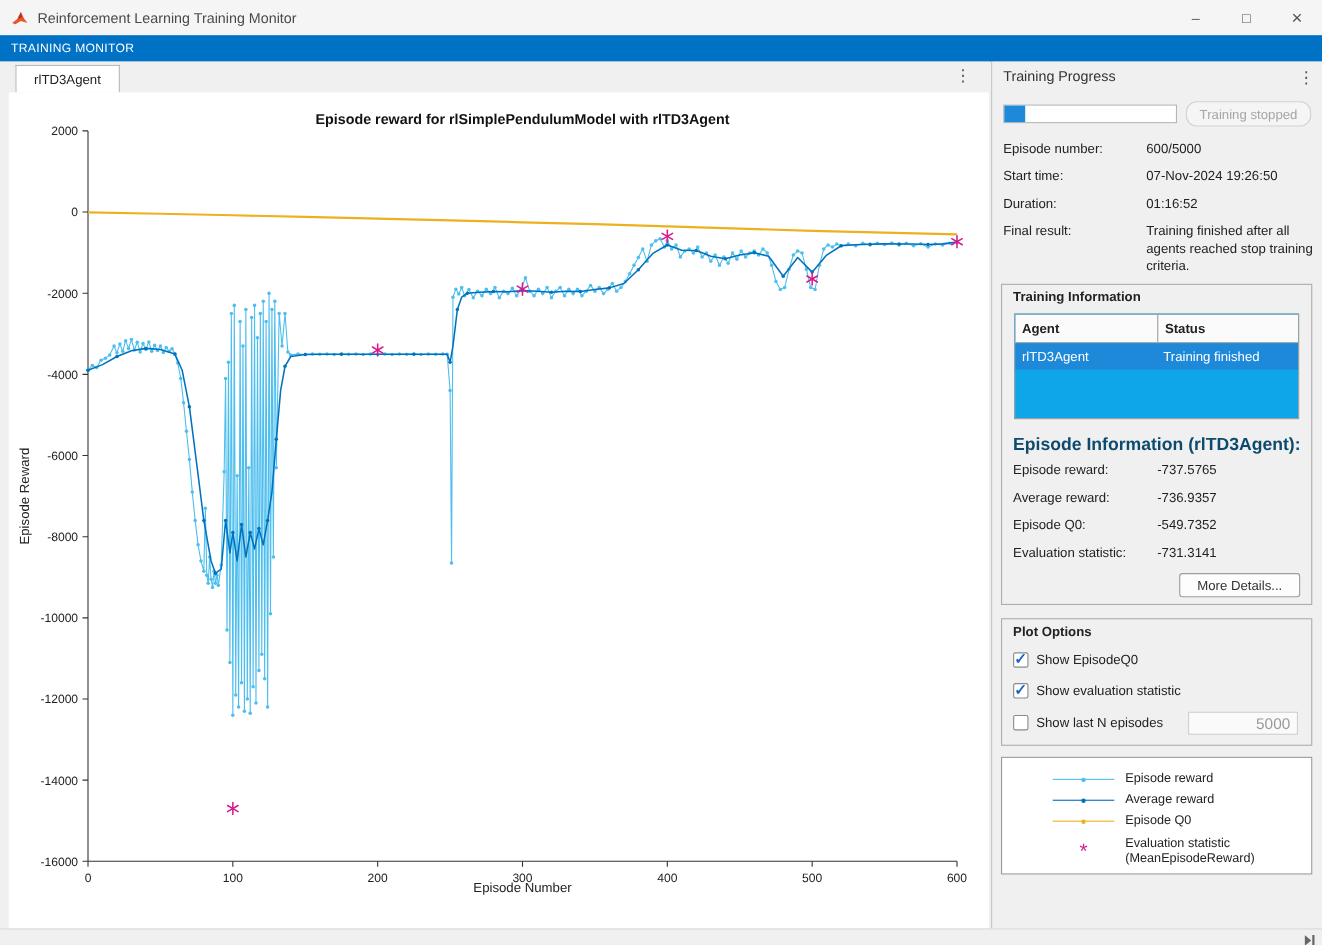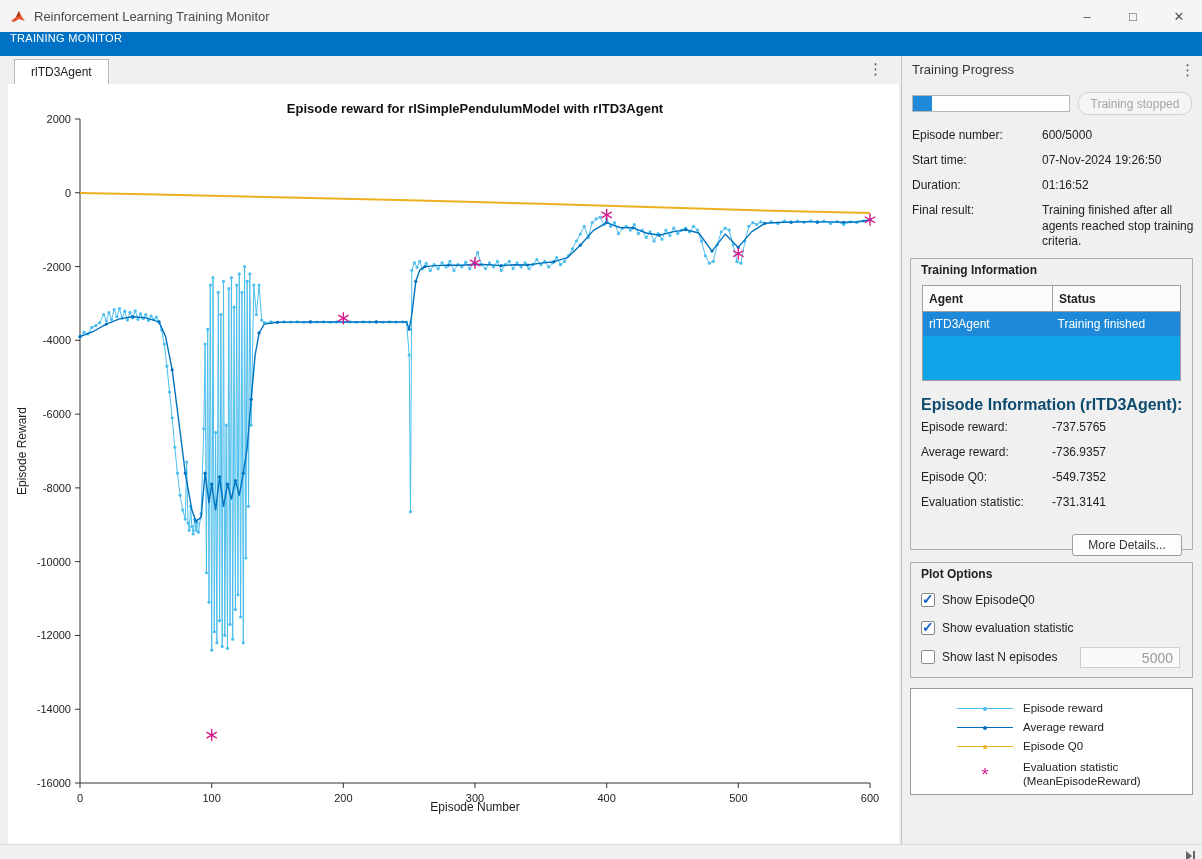--- a/index.html
+++ b/index.html
@@ -11,21 +11,21 @@
   .titlebar{position:absolute;left:0;top:0;right:0;height:32px;background:#f5f5f5;
     border-bottom:1px solid #e2e2e2;display:flex;align-items:center;}
   .app-icon{margin-left:10px;width:16px;height:16px;display:inline-block;}
   .win-title{margin-left:8px;font-size:13px;color:#4a4a4a;}
   .win-controls{margin-left:auto;display:flex;height:32px;}
   .win-btn{width:46px;height:32px;display:flex;align-items:center;justify-content:center;
     font-size:13px;color:#555;}
 
   
   .ribbon{position:absolute;left:0;top:32px;right:0;height:24px;background:#0072c6;
-    display:flex;}
+    display:flex;align-items:center;}
   .ribbon-tab{color:#fff;font-size:11px;letter-spacing:.3px;padding:0 10px;}
 
   
   .tabstrip{position:absolute;left:0;top:56px;width:900px;height:28px;background:#f0f0f0;}
   .doc-tab{position:absolute;left:14px;top:3px;height:25px;background:#fff;
     border:1px solid #b9b9b9;border-bottom:none;padding:0 16px;font-size:12px;
     display:flex;align-items:center;color:#222;box-sizing:border-box;}
   .doc-kebab{position:absolute;right:18px;top:4px;font-size:15px;color:#555;width:14px;text-align:center;}
 
   .doc{position:absolute;left:8px;top:84px;width:891px;height:761px;background:#fff;}
@@ -64,21 +64,21 @@
     font-weight:bold;display:flex;align-items:center;padding-left:6px;}
   .ti-th:last-child{border-right:none;flex:1;text-align:right;}
   .ti-row{display:flex;height:24px;}
   .ti-row.selected{background:#1e88d9;color:#fff;}
   .ti-td{width:130px;box-sizing:border-box;font-size:12px;display:flex;align-items:center;padding-left:6px;}
   .ep-title{position:absolute;left:10px;top:137px;font-size:16px;font-weight:bold;color:#0c4a6e;}
   .ep-label{position:absolute;left:10px;font-size:12px;color:#222;}
   .ep-value{position:absolute;left:141px;font-size:12px;color:#222;}
   .details-btn{position:absolute;right:10px;top:262px;width:110px;height:22px;background:#fdfdfd;
     border:1px solid #9c9c9c;border-radius:3px;font-size:12px;color:#333;
-    display:flex;align-items:center;justify-content:center;box-sizing:border-box;margin-top:13px;}
+    display:flex;align-items:center;justify-content:center;box-sizing:border-box;}
 
   
   .po-box{top:506px;height:116px;}
   .cb-row{position:absolute;left:10px;display:flex;align-items:center;height:16px;}
   .cb{width:14px;height:14px;border:1px solid #8a8a8a;border-radius:2px;background:#fff;
     position:relative;box-sizing:border-box;flex:none;}
   .cb.checked::after{content:"\2713";position:absolute;left:0px;top:-3px;font-size:14px;
     font-weight:bold;color:#1663c7;}
   .cb-label{font-size:12px;margin-left:7px;color:#222;}
   .n-input{position:absolute;right:12px;top:84px;width:100px;height:21px;border:1px solid #cfcfcf;

